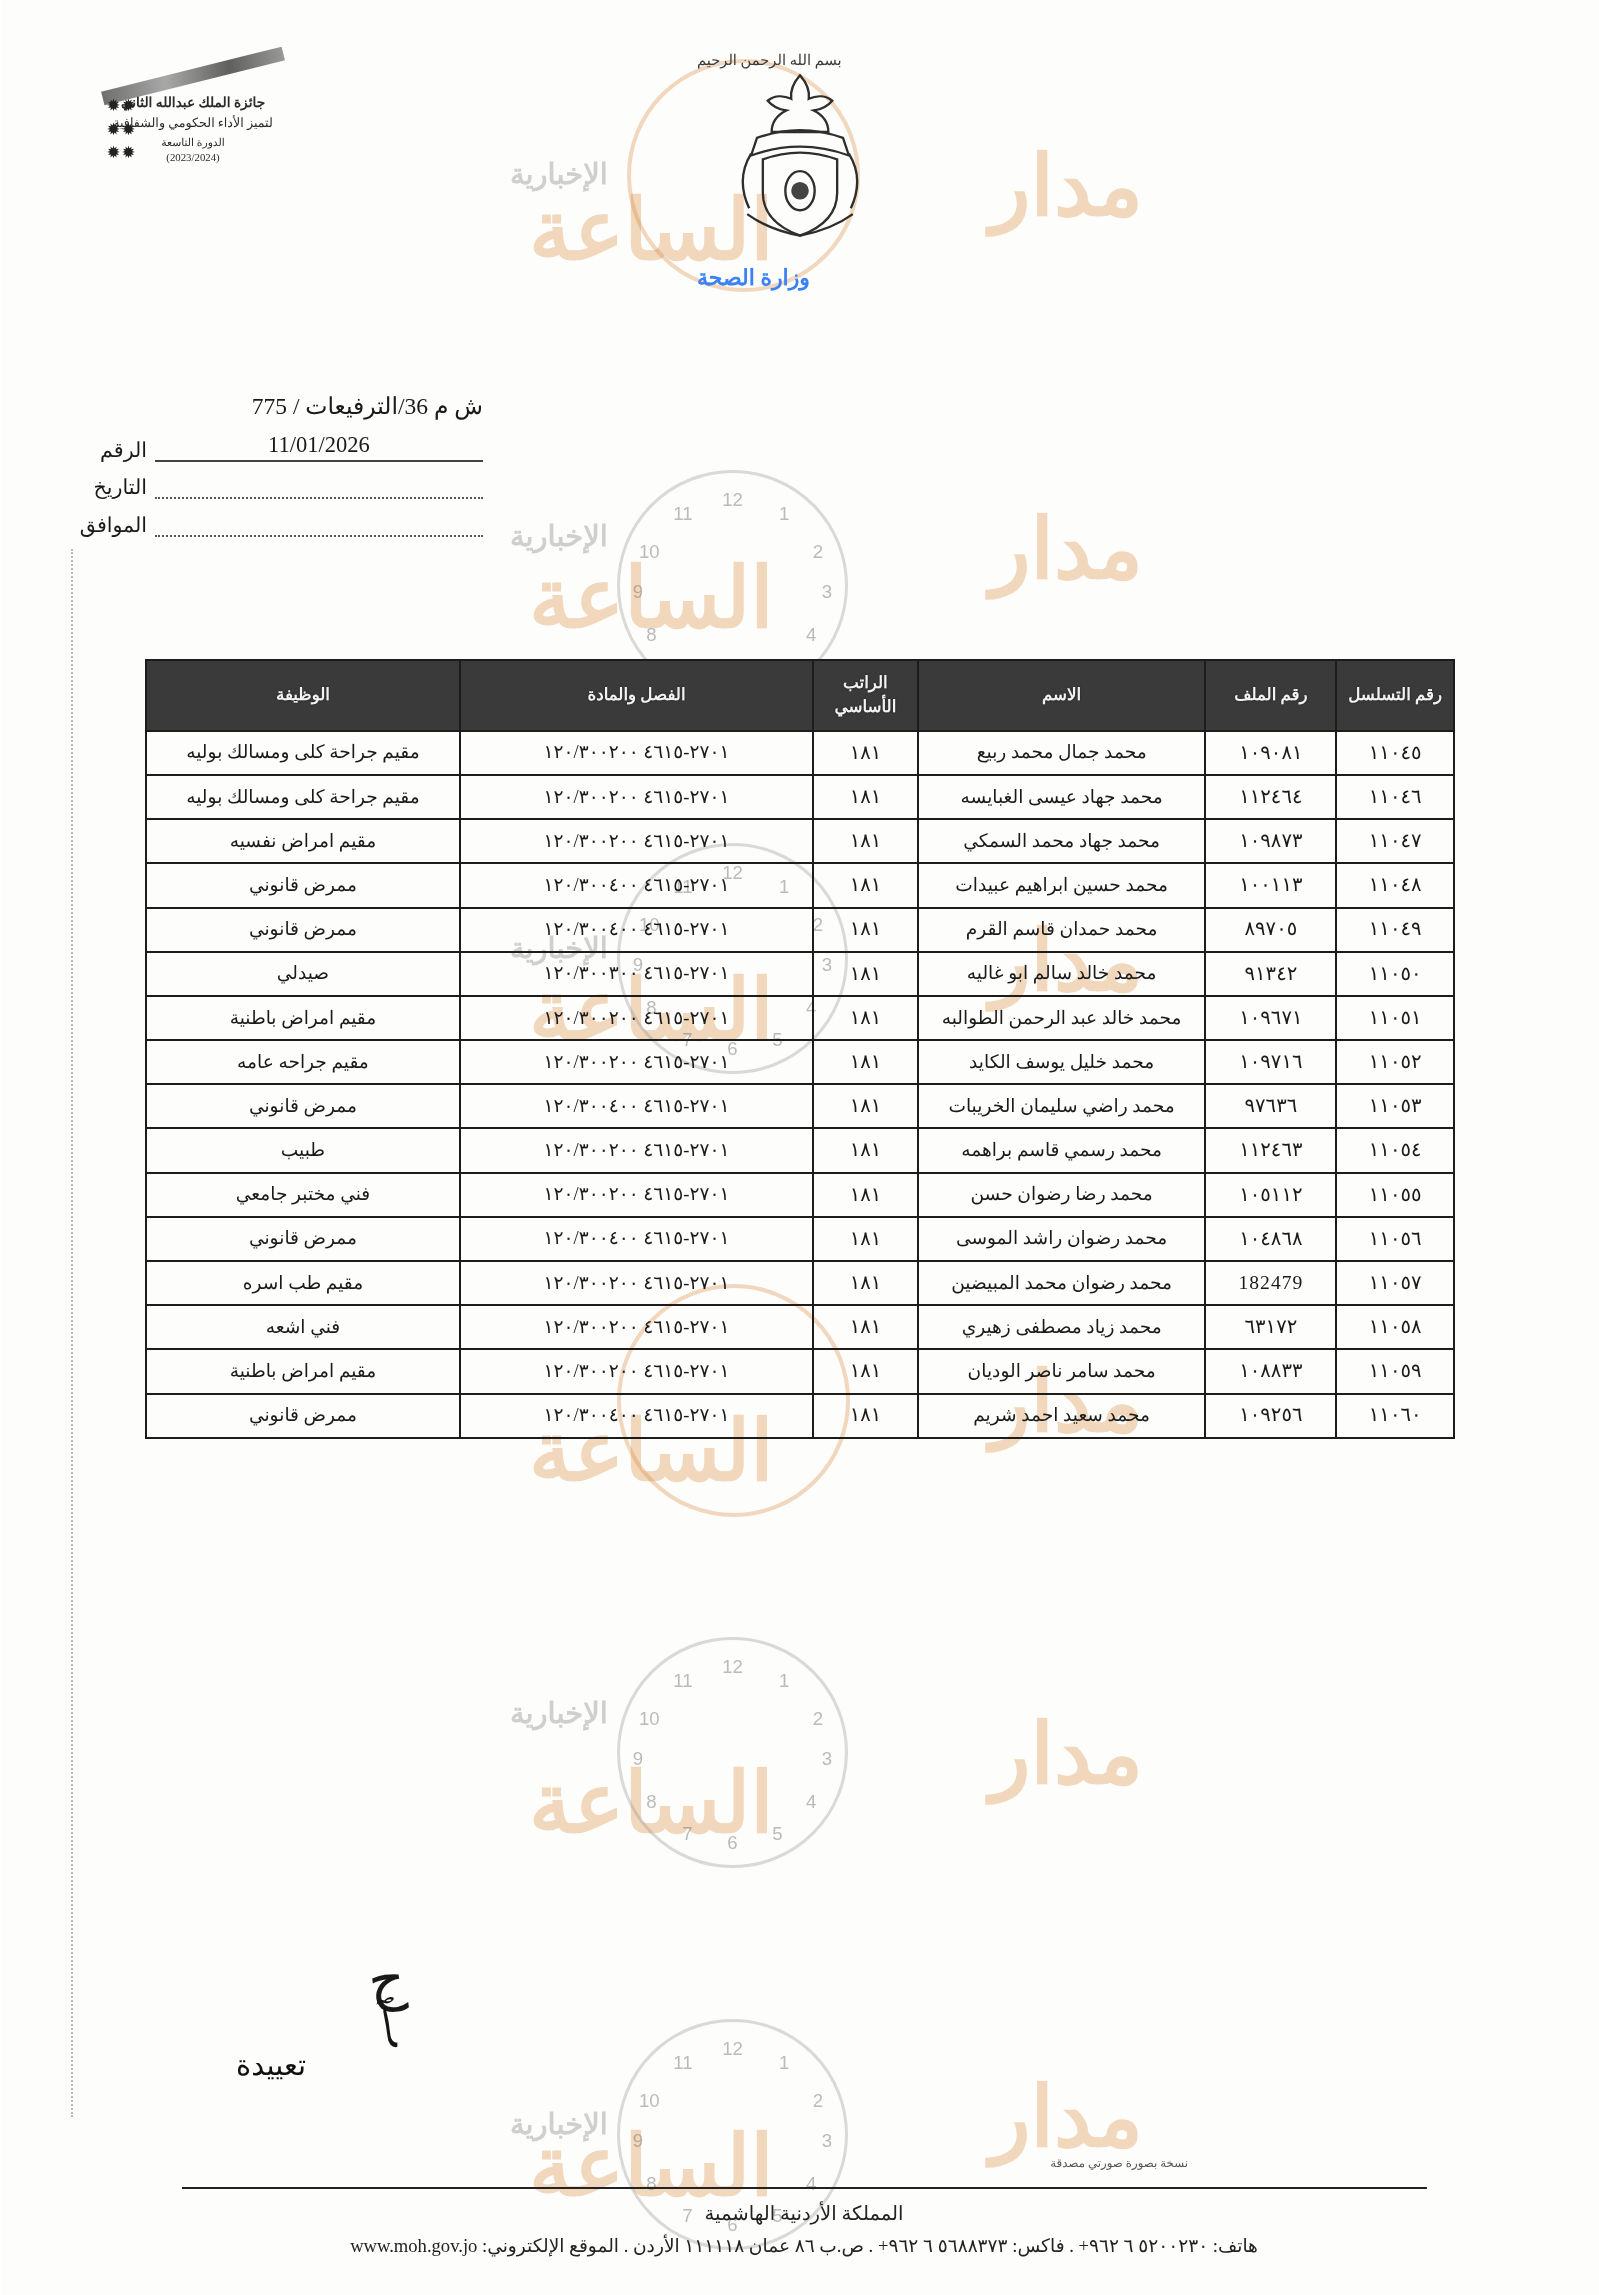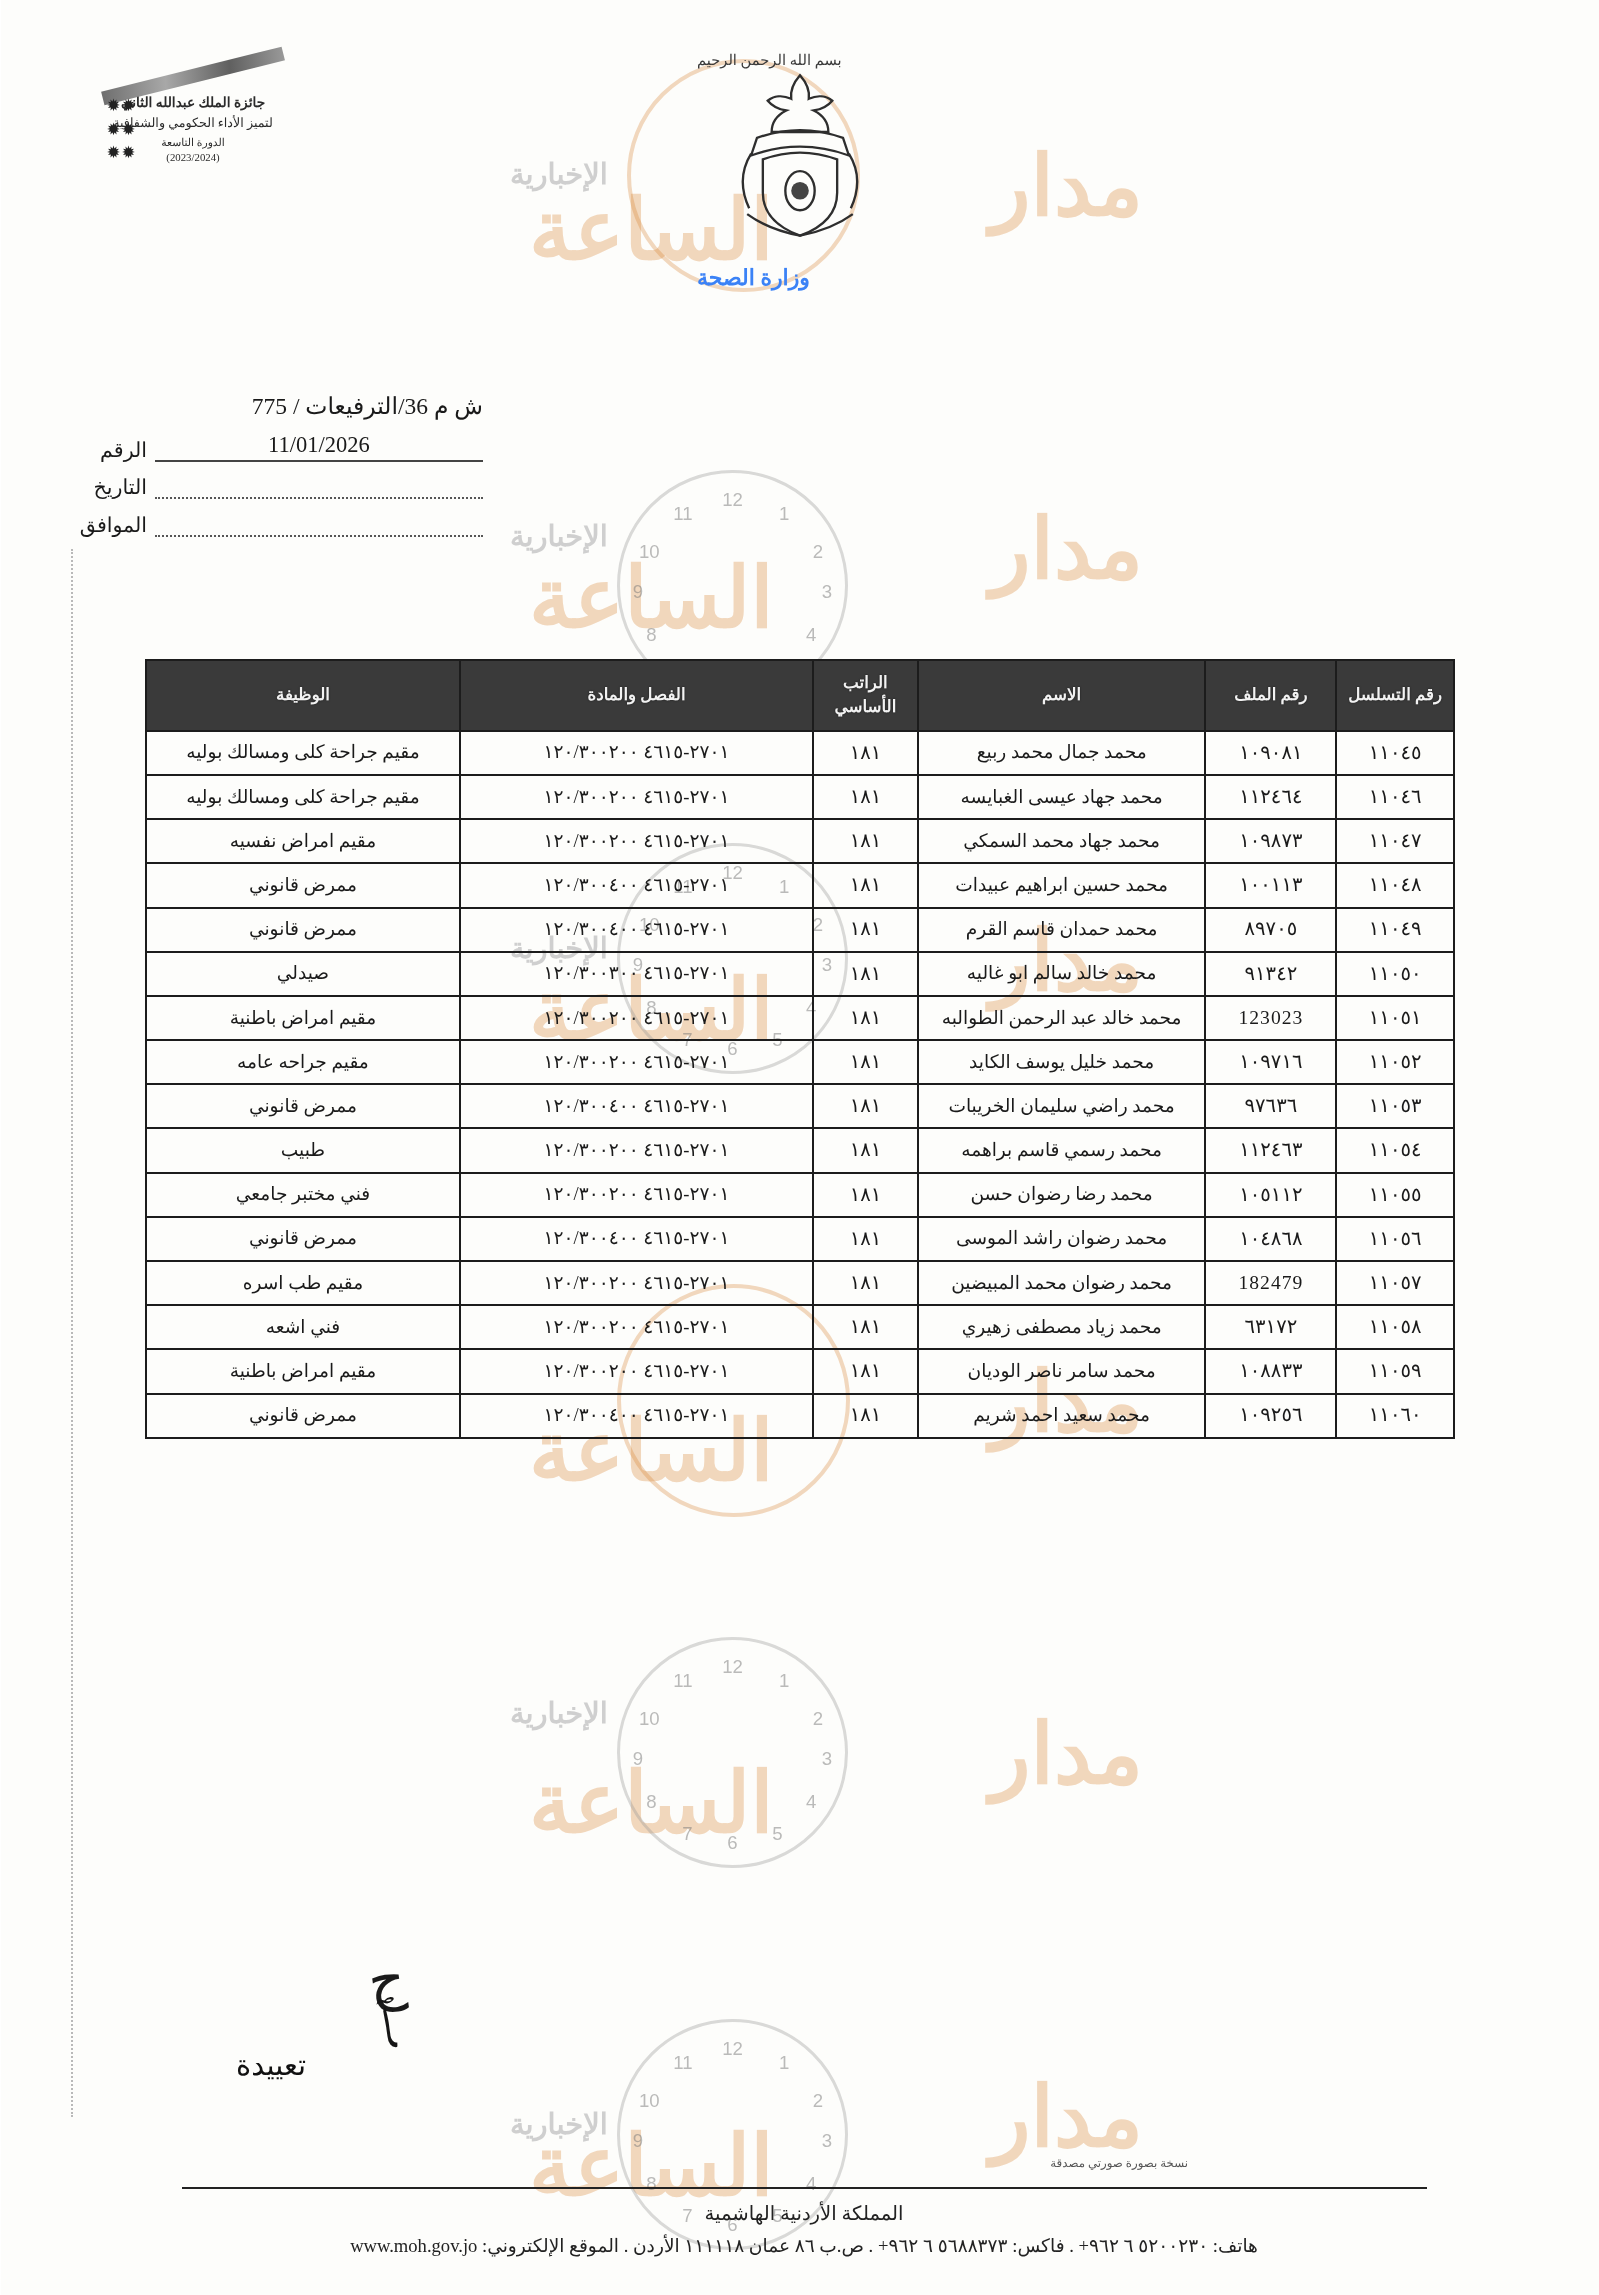--- a/index.html
+++ b/index.html
@@ -476,21 +476,21 @@
         <tr>
           <td class="num">١١٠٥٠</td>
           <td class="num">٩١٣٤٢</td>
           <td class="name">محمد خالد سالم ابو غاليه</td>
           <td class="num">١٨١</td>
           <td class="acct">٢٧٠١-٤٦١٥  ١٢٠/٣٠٠٣٠٠</td>
           <td class="job">صيدلي</td>
         </tr>
         <tr>
           <td class="num">١١٠٥١</td>
-          <td class="num">123023</td>
+          <td class="num">١٠٩٦٧١</td>
           <td class="name">محمد خالد عبد الرحمن الطوالبه</td>
           <td class="num">١٨١</td>
           <td class="acct">٢٧٠١-٤٦١٥  ١٢٠/٣٠٠٢٠٠</td>
           <td class="job">مقيم امراض باطنية</td>
         </tr>
         <tr>
           <td class="num">١١٠٥٢</td>
           <td class="num">١٠٩٧١٦</td>
           <td class="name">محمد خليل يوسف الكايد</td>
           <td class="num">١٨١</td>

